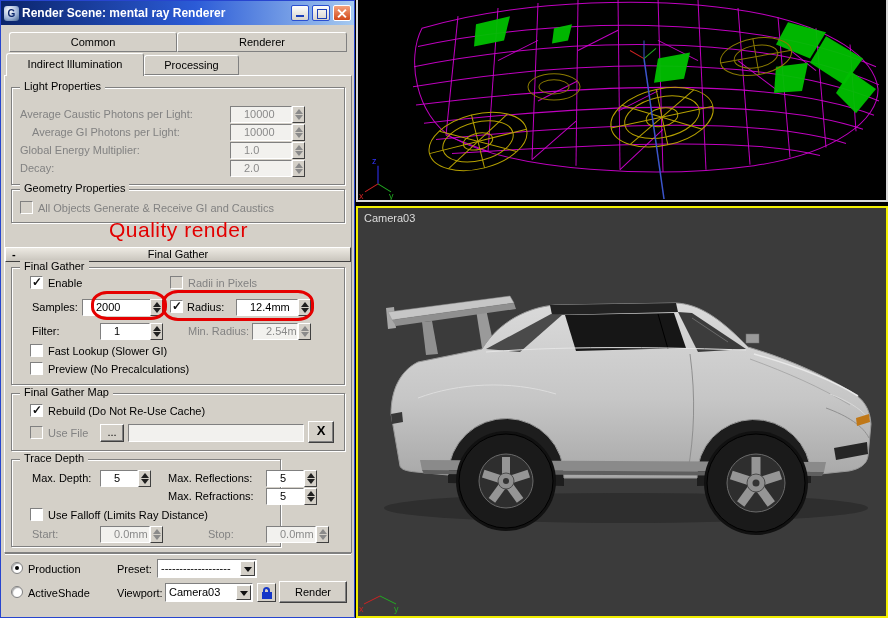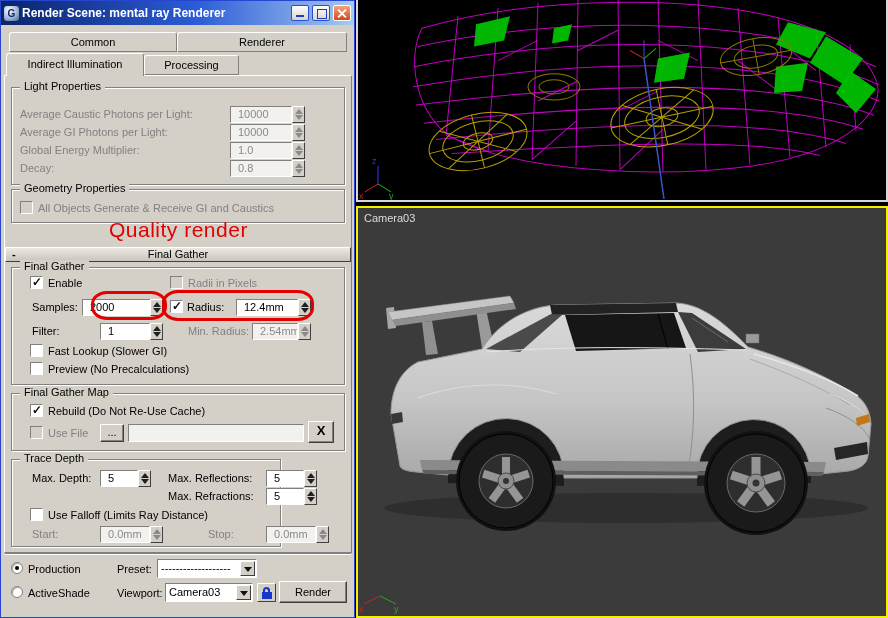--- a/index.html
+++ b/index.html
@@ -23,21 +23,21 @@
     border-radius:3px 3px 0 0;text-align:center;line-height:18px;height:20px}
   .tab.active{height:23px;border-bottom:none;z-index:3;line-height:21px}
   .panel{position:absolute;left:3px;top:74px;width:348px;height:478px;border:1px solid #fff;
     border-right-color:#808080;border-bottom-color:#808080;z-index:0}
   
   .group{position:absolute;border:1px solid #808080;box-shadow:1px 1px 0 #fff,inset 1px 1px 0 #fff;z-index:1}
   .legend{position:absolute;top:-8px;left:8px;background:#d4d0c8;padding:0 4px;white-space:nowrap}
   .lbl{position:absolute;white-space:nowrap}
   .dis{color:#828282}
   .field{position:absolute;height:17px;background:#fff;border:1px solid;border-color:#808080 #fff #fff #808080;
-    padding:1px 7px;line-height:13px;overflow:hidden;white-space:nowrap}
+    padding:1px 13px;line-height:13px;overflow:hidden;white-space:nowrap}
   .field.dis{color:#8a8a8a;background:#f2f1ee}
   .spin{position:absolute;width:13px;height:17px;background:#d4d0c8;border:1px solid;border-color:#fff #404040 #404040 #fff}
   .spin::before,.spin::after{content:"";position:absolute;left:2px;border-left:4px solid transparent;border-right:4px solid transparent}
   .spin::before{top:2px;border-bottom:5px solid #202020}
   .spin::after{bottom:2px;border-top:5px solid #202020}
   .spin.dis::before{border-bottom-color:#8a8a8a}.spin.dis::after{border-top-color:#8a8a8a}
   .cb{position:absolute;width:13px;height:13px;background:#fff;border:1px solid;border-color:#808080 #fff #fff #808080}
   .cb.dis{background:#d4d0c8}
   .cb.checked::after{content:"\2713";position:absolute;left:1px;top:-2px;font-size:12px;font-weight:bold;color:#101010}
   .radio{position:absolute;width:12px;height:12px;border-radius:50%;background:#fff;border:1px solid #808080;box-shadow:inset 1px 1px 1px #aaa}
@@ -82,28 +82,28 @@
   <div class="tab" style="left:176px;top:31px;width:170px">Renderer</div>
   <div class="tab active" style="left:5px;top:52px;width:138px">Indirect Illumination</div>
   <div class="tab" style="left:143px;top:54px;width:95px">Processing</div>
   <div class="panel"></div>
 
   <div class="group" style="left:10px;top:86px;width:334px;height:98px">
     <span class="legend">Light Properties</span>
     <span class="lbl dis" style="left:8px;top:20px">Average Caustic Photons per Light:</span>
     <span class="field dis" style="left:218px;top:18px;width:62px">10000</span>
     <span class="spin dis" style="left:280px;top:18px"></span>
-    <span class="lbl dis" style="left:8px;top:38px">Average GI Photons per Light:</span>
+    <span class="lbl dis" style="left:20px;top:38px">Average GI Photons per Light:</span>
     <span class="field dis" style="left:218px;top:36px;width:62px">10000</span>
     <span class="spin dis" style="left:280px;top:36px"></span>
     <span class="lbl dis" style="left:8px;top:56px">Global Energy Multiplier:</span>
     <span class="field dis" style="left:218px;top:54px;width:62px">1.0</span>
     <span class="spin dis" style="left:280px;top:54px"></span>
     <span class="lbl dis" style="left:8px;top:74px">Decay:</span>
-    <span class="field dis" style="left:218px;top:72px;width:62px">0.8</span>
+    <span class="field dis" style="left:218px;top:72px;width:62px">2.0</span>
     <span class="spin dis" style="left:280px;top:72px"></span>
   </div>
 
   <div class="group" style="left:10px;top:188px;width:334px;height:34px">
     <span class="legend">Geometry Properties</span>
     <span class="cb dis" style="left:8px;top:11px"></span>
     <span class="lbl dis" style="left:26px;top:12px">All Objects Generate &amp; Receive GI and Caustics</span>
   </div>
 
   <div class="annot" style="left:108px;top:217px">Quality render</div>

